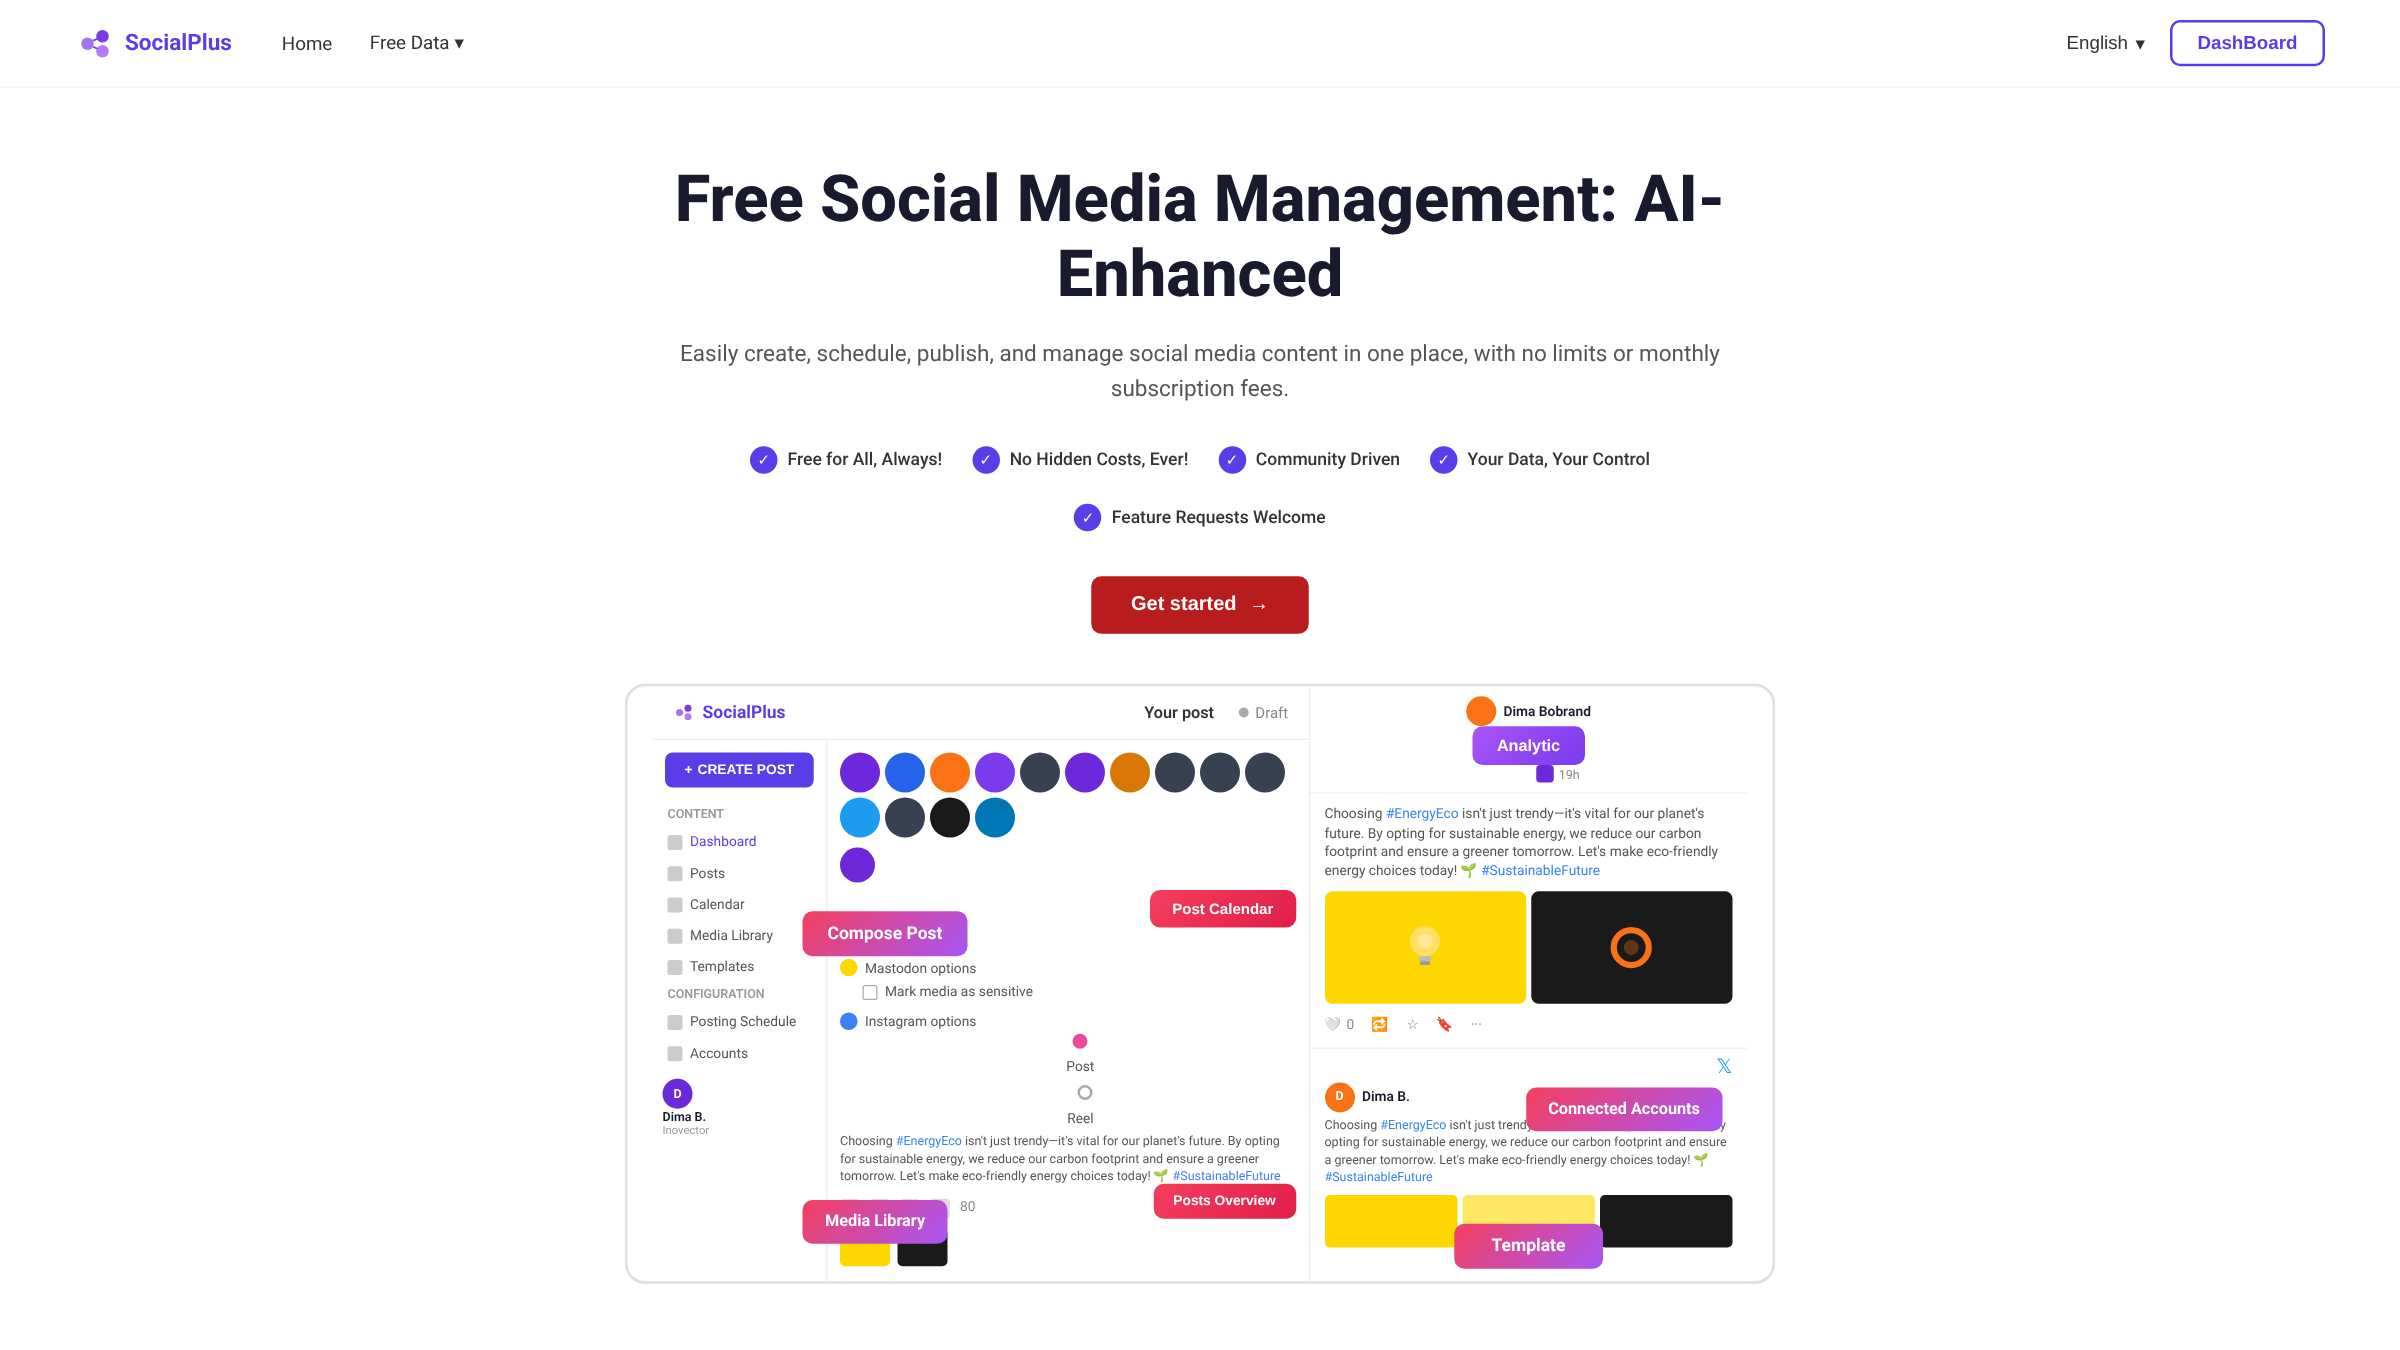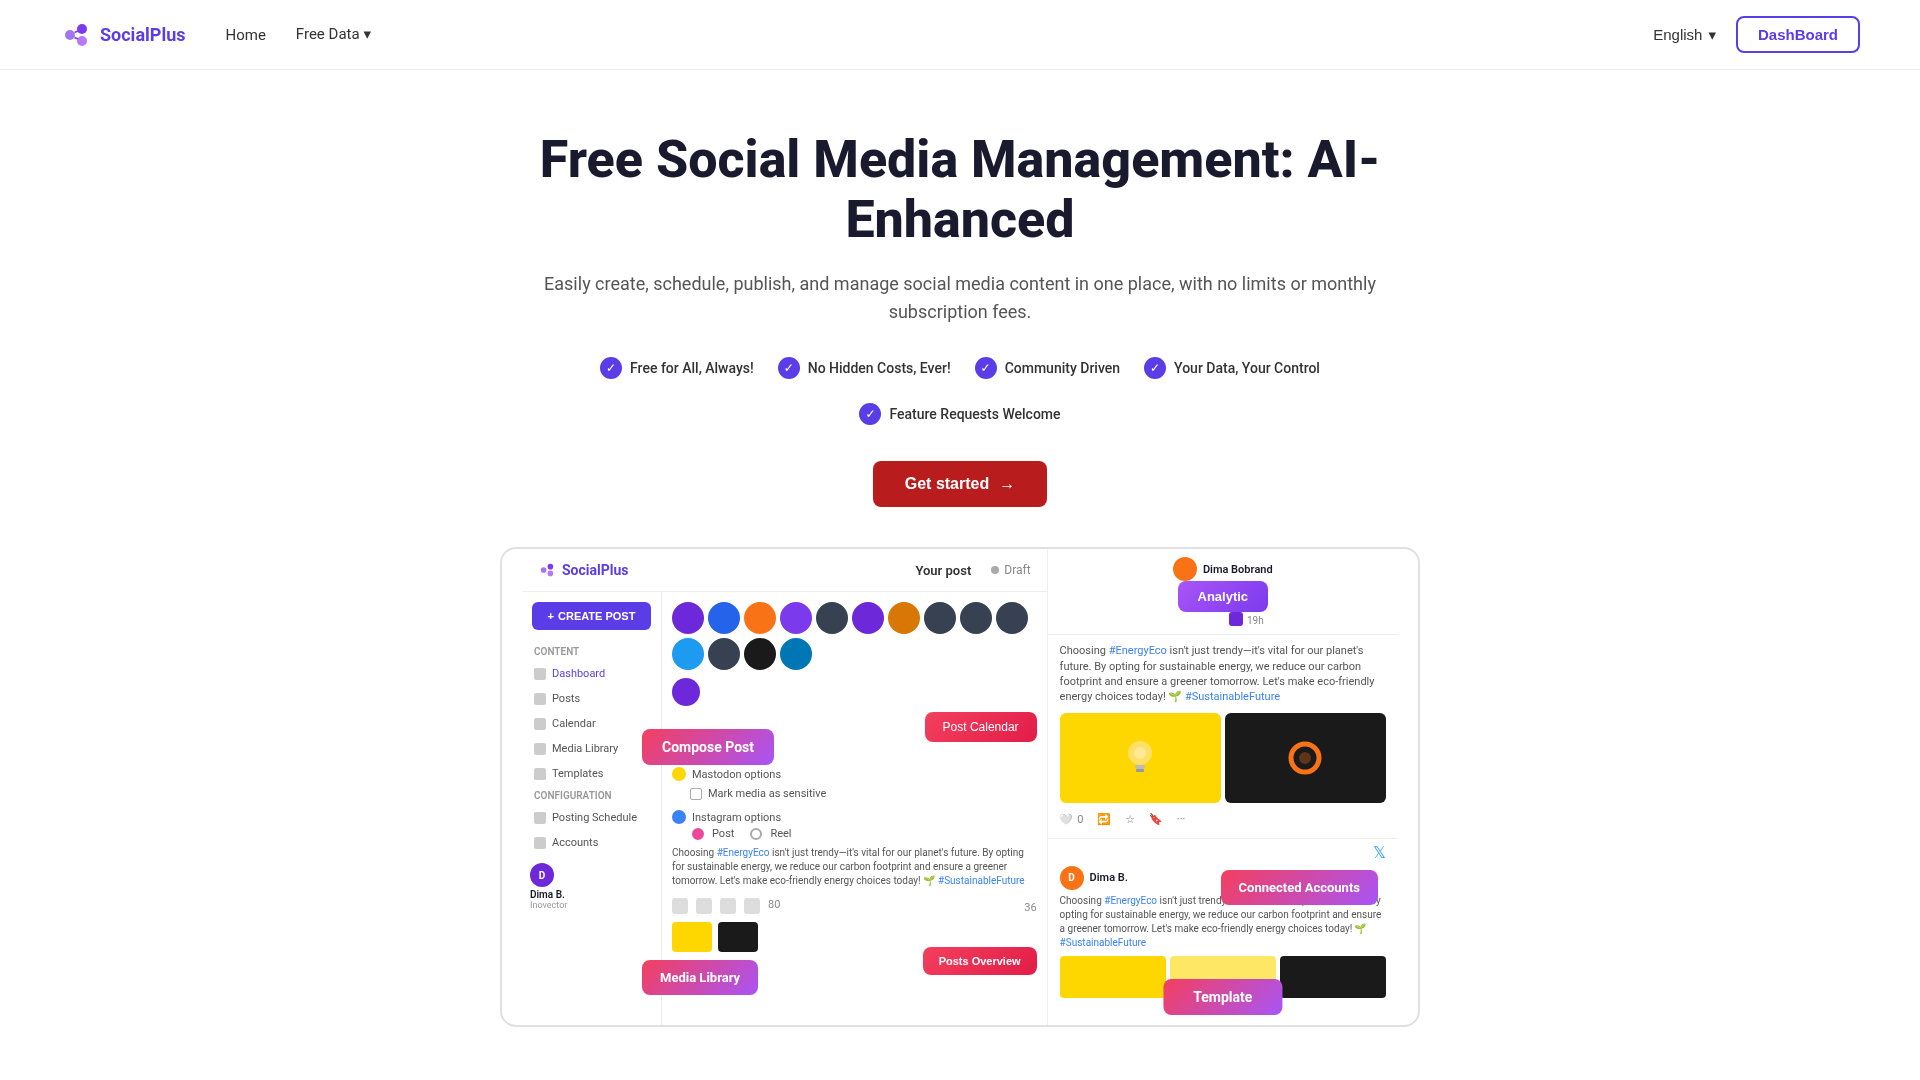--- a/index.html
+++ b/index.html
@@ -73,26 +73,26 @@
     .sidebar-item { display: flex; align-items: center; gap: 6px; padding: 6px 12px; font-size: 11px; color: #555; cursor: pointer; }
     .sidebar-item.active { color: #5b3de8; }
     .sidebar-icon { width: 12px; height: 12px; border-radius: 2px; background: #ccc; flex-shrink: 0; }
 
     .main-content { flex: 1; padding: 10px; overflow: hidden; position: relative; }
     
     .avatar-row { display: flex; flex-wrap: wrap; gap: 4px; margin-bottom: 8px; }
     .avatar-chip { width: 32px; height: 32px; border-radius: 50%; background: linear-gradient(135deg, #667eea, #764ba2); flex-shrink: 0; }
     .post-calendar-btn {
       background: linear-gradient(135deg, #f43f5e, #e11d48); color: white; border: none;
-      padding: 8px 18px; border-radius: 8px; font-size: 12px; font-weight: 400; cursor: pointer;
+      padding: 8px 18px; border-radius: 8px; font-size: 12px; font-weight: 700; cursor: pointer;
     }
     .option-row { display: flex; align-items: center; gap: 6px; font-size: 11px; color: #555; padding: 3px 0; }
     .option-icon { width: 14px; height: 14px; border-radius: 50%; background: #ffd700; flex-shrink: 0; }
     .option-icon.blue { background: #3b82f6; }
-    .radio-row { display: flex; align-items: center; gap: 8px; font-size: 11px; color: #555; margin-left: 20px; }
+    .radio-row { display: flex; align-items: center; gap: 8px; font-size: 11px; color: #555; margin-left: 20px; flex-direction: column; }
     .radio-dot { width: 12px; height: 12px; border-radius: 50%; border: 2px solid #ec4899; background: #ec4899; flex-shrink: 0; }
     .radio-empty { width: 12px; height: 12px; border-radius: 50%; border: 2px solid #aaa; flex-shrink: 0; }
 
     .post-text-area { font-size: 10px; color: #555; line-height: 1.4; margin: 6px 0; }
     .post-text-area .hashtag { color: #3b82f6; }
 
     .bottom-toolbar { display: flex; align-items: flex-end; justify-content: space-between; padding: 4px 0; }
     .toolbar-icons { display: flex; gap: 8px; }
     .toolbar-icon { width: 16px; height: 16px; border-radius: 3px; background: #ddd; }
     .char-count { font-size: 11px; color: #888; }

